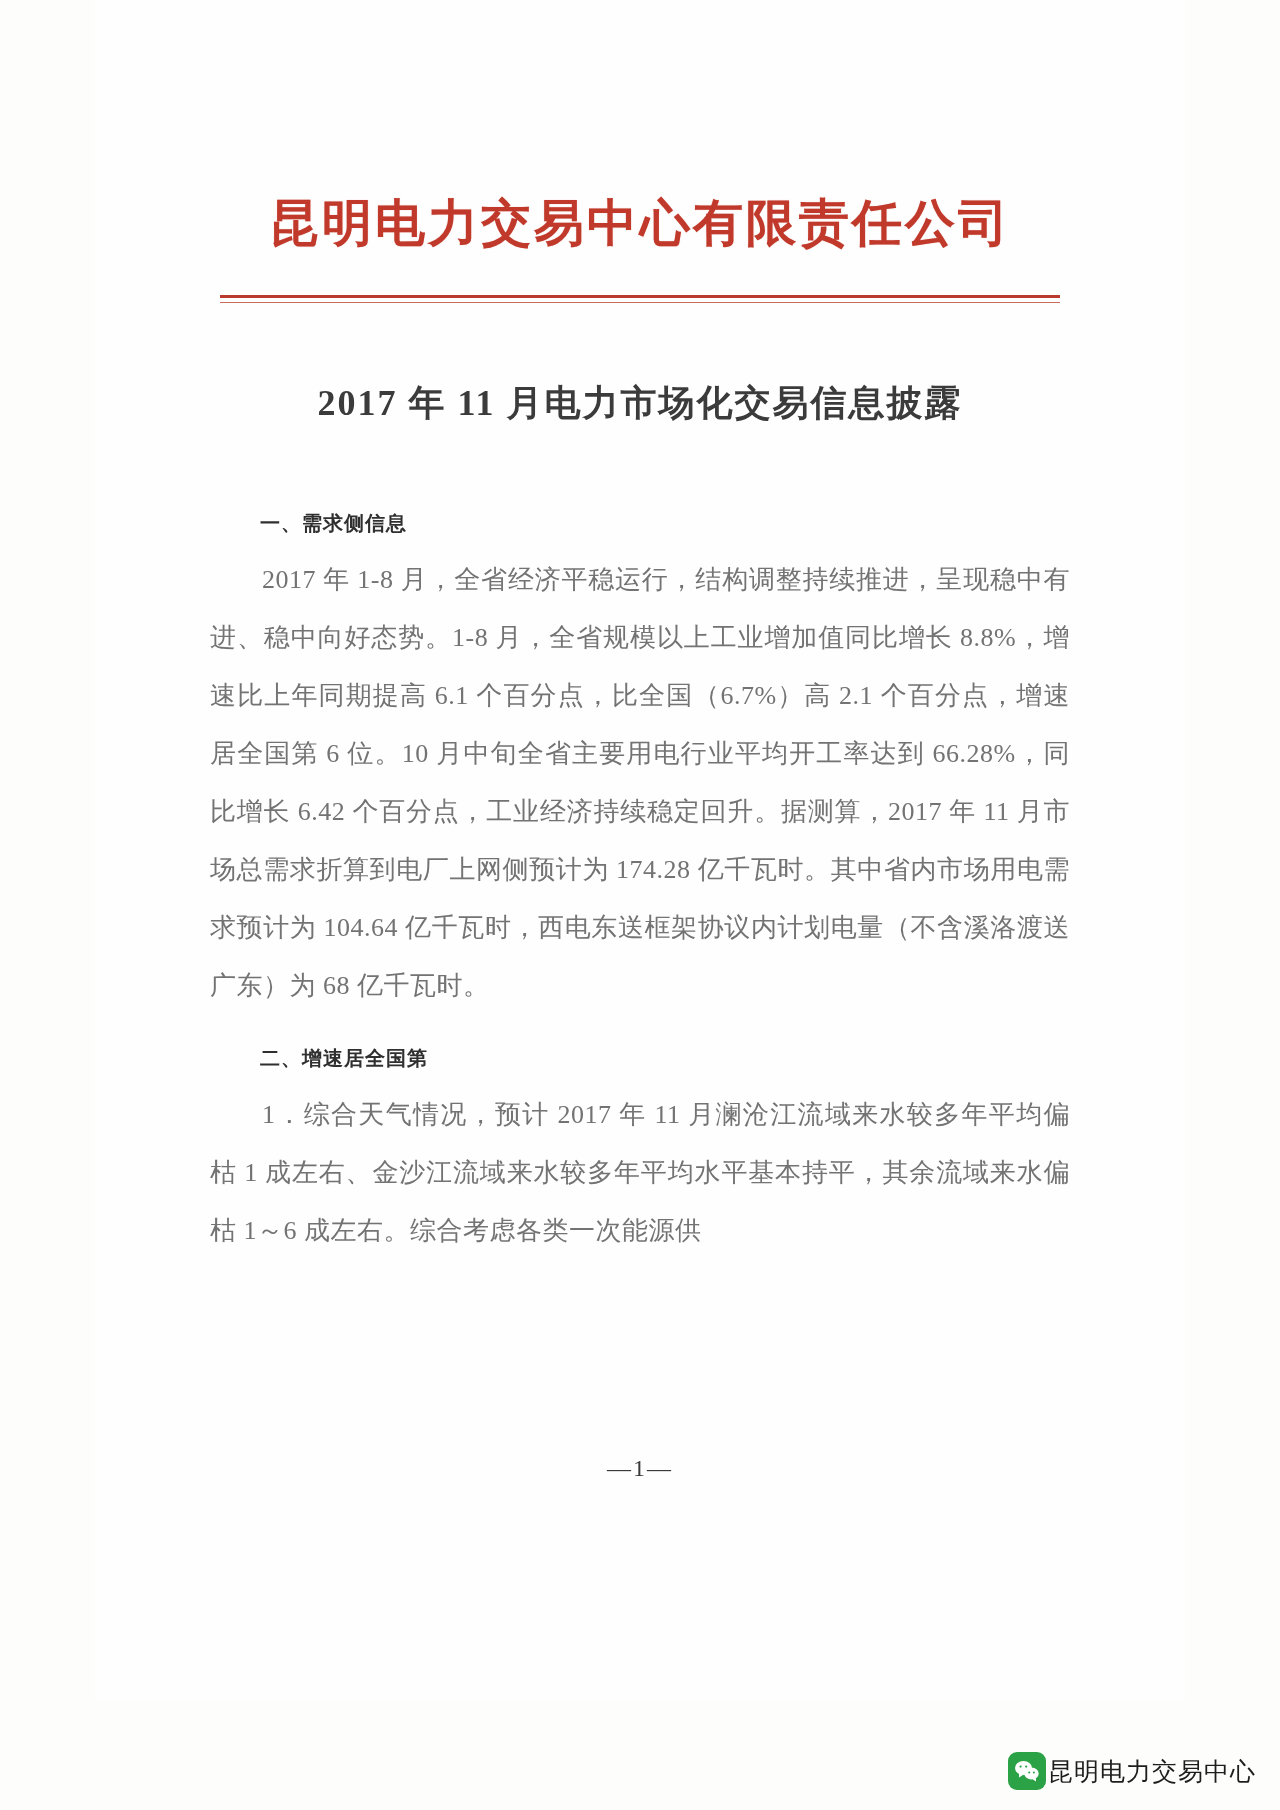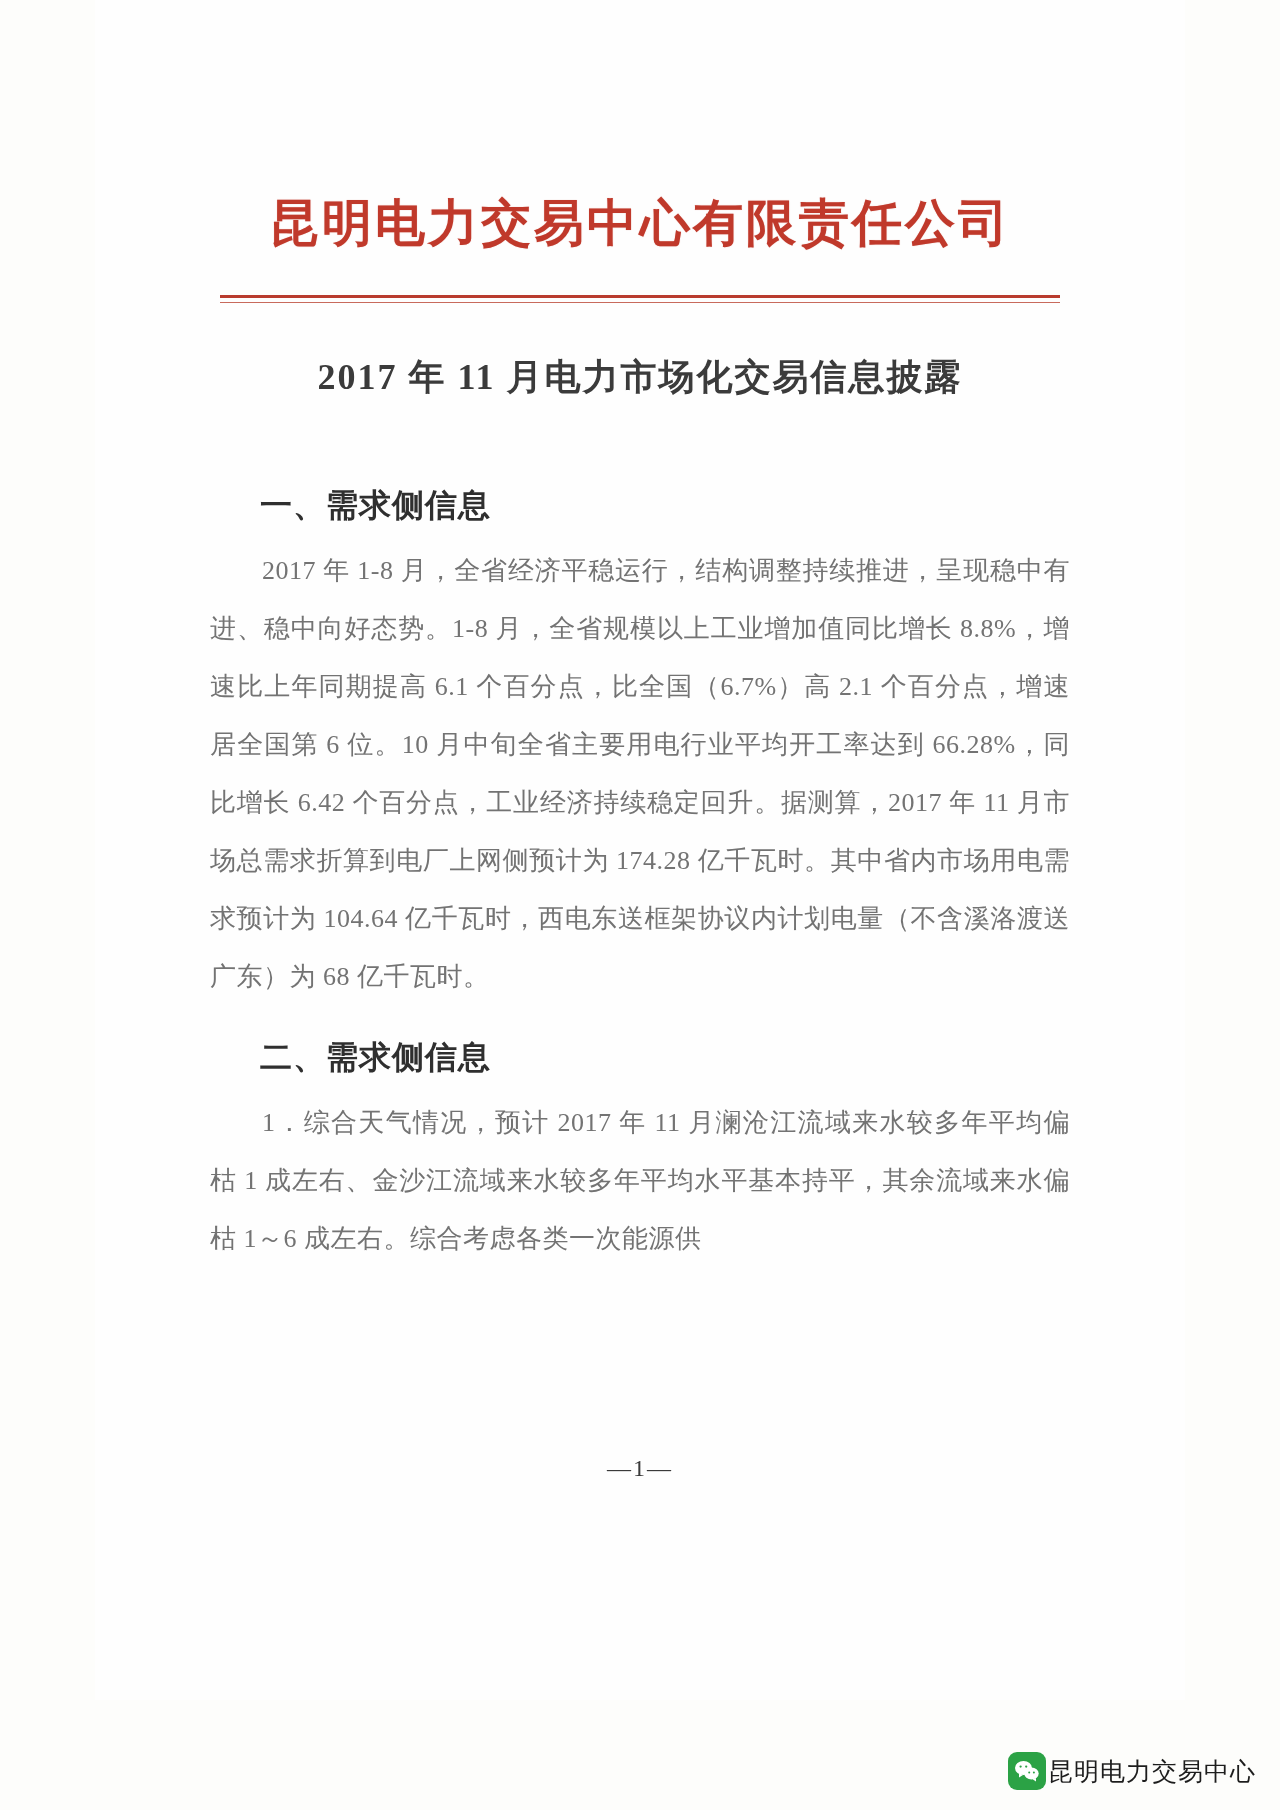--- a/index.html
+++ b/index.html
@@ -48,37 +48,37 @@
   .rule-thick {
     height: 3px;
     background: #b93b2e;
   }
   .rule-thin {
     height: 1px;
     background: #c86a5c;
     margin-top: 4px;
   }
   .doc-title {
-    margin-top: 50px;
+    margin-top: 76px;
     text-align: center;
     font-family: "Liberation Serif", serif;
     font-weight: bold;
     font-size: 36px;
     letter-spacing: 2px;
     color: #3b3b3b;
   }
   .body-area {
     margin: 0 auto;
     width: 860px;
     padding-top: 52px;
   }
   .section-heading {
     font-family: "Liberation Sans", sans-serif;
     font-weight: bold;
-    font-size: 32px;
+    font-size: 20px;
     color: #2f2f2f;
     text-indent: 50px;
     margin-top: 30px;
     margin-bottom: 14px;
     letter-spacing: 1px;
   }
   .para {
     font-family: "Liberation Serif", serif;
     font-size: 26px;
     color: #737373;
@@ -137,21 +137,21 @@
       </div>
     </div>
 
     <div class="doc-title">2017 年 11 月电力市场化交易信息披露</div>
 
     <div class="body-area">
 
       <div class="section-heading">一、需求侧信息</div>
       <div class="para">2017 年 1-8 月，全省经济平稳运行，结构调整持续推进，呈现稳中有进、稳中向好态势。1-8 月，全省规模以上工业增加值同比增长 8.8%，增速比上年同期提高 6.1 个百分点，比全国（6.7%）高 2.1 个百分点，增速居全国第 6 位。10 月中旬全省主要用电行业平均开工率达到 66.28%，同比增长 6.42 个百分点，工业经济持续稳定回升。据测算，2017 年 11 月市场总需求折算到电厂上网侧预计为 174.28 亿千瓦时。其中省内市场用电需求预计为 104.64 亿千瓦时，西电东送框架协议内计划电量（不含溪洛渡送广东）为 68 亿千瓦时。</div>
 
-      <div class="section-heading">二、需求侧信息</div>
+      <div class="section-heading">二、增速居全国第</div>
       <div class="para">1．综合天气情况，预计 2017 年 11 月澜沧江流域来水较多年平均偏枯 1 成左右、金沙江流域来水较多年平均水平基本持平，其余流域来水偏枯 1～6 成左右。综合考虑各类一次能源供</div>
 
     </div>
 
     <div class="page-number">—1—</div>
 
   </div>
 
   <div class="footer-badge">
     <div class="wechat-icon">

